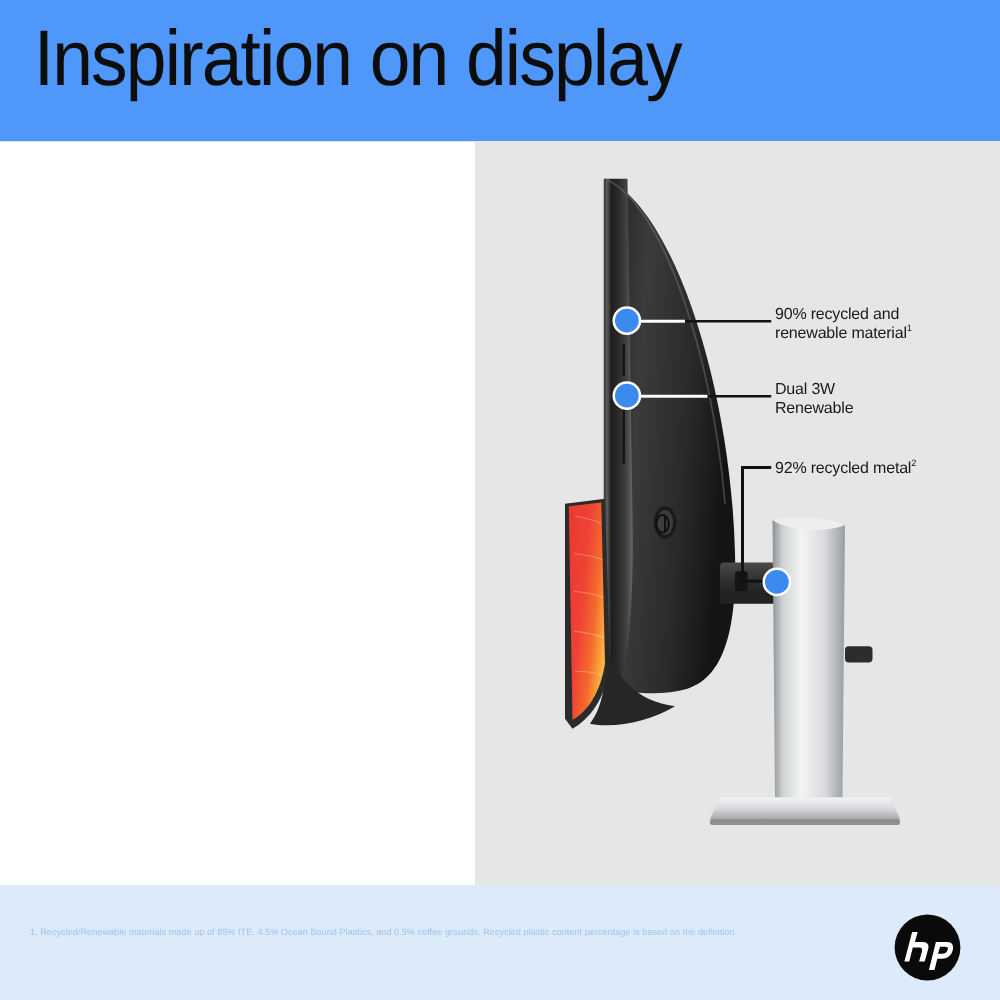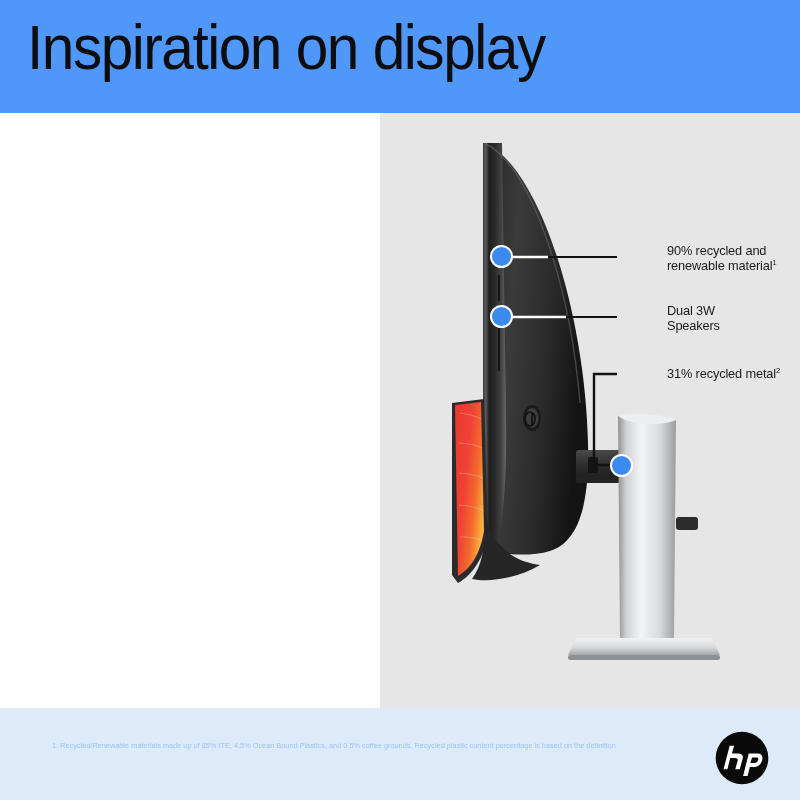--- a/index.html
+++ b/index.html
@@ -82,21 +82,20 @@
   }
 
   
   .callout-label {
     position: absolute;
     font-size: 12.8px;
     line-height: 15px;
     color: #1a1a1a;
     letter-spacing: -0.15px;
     white-space: pre-line;
-    margin-left: 47px;
   }
   .callout-1 { left: 240px; top: 130px; }
   .callout-2 { left: 240px; top: 190px; }
   .callout-3 { left: 240px; top: 253px; }
 
   .dot {
     position: absolute;
     width: 23px; height: 23px;
     border-radius: 50%;
     background: #3B8AEF;
@@ -116,21 +115,20 @@
   }
   .footnotes {
     position: absolute;
     left: 24px;
     top: 33px;
     width: 650px;
     font-size: 7.3px;
     line-height: 10.4px;
     color: #9FC4EC;
     letter-spacing: 0.02px;
-    margin-left: 28px;
   }
   .footnotes p { margin: 0; }
 
   
   .hp-logo {
     position: absolute;
     right: 30px;
     top: 22px;
     width: 56px; height: 56px;
   }
@@ -252,23 +250,23 @@
     </svg>
 
     <div class="dot dot-1"></div>
     <div class="dot dot-2"></div>
     <div class="dot dot-3"></div>
 
     <div class="callout-label callout-1"><span>90% recycled and
 renewable material</span><span class="sup">1</span></div>
 
     <div class="callout-label callout-2"><span>Dual 3W
-Speakers</span></div>
-
-    <div class="callout-label callout-3"><span>31% recycled metal</span><span class="sup">2</span></div>
+Renewable</span></div>
+
+    <div class="callout-label callout-3"><span>92% recycled metal</span><span class="sup">2</span></div>
   </div>
 
   <div class="footer">
     <div class="footnotes">
       <p>1. Recycled/Renewable materials made up of 85% ITE, 4.5% Ocean Bound Plastics, and 0.5% coffee grounds. Recycled plastic content percentage is based on the definition</p>
     </div>
 
     <svg class="hp-logo" viewBox="0 0 100 100">
       <circle cx="50" cy="50" r="47" fill="#0a0a0a"></circle>
       <g fill="#ffffff" transform="translate(16,26) scale(1.0)">

